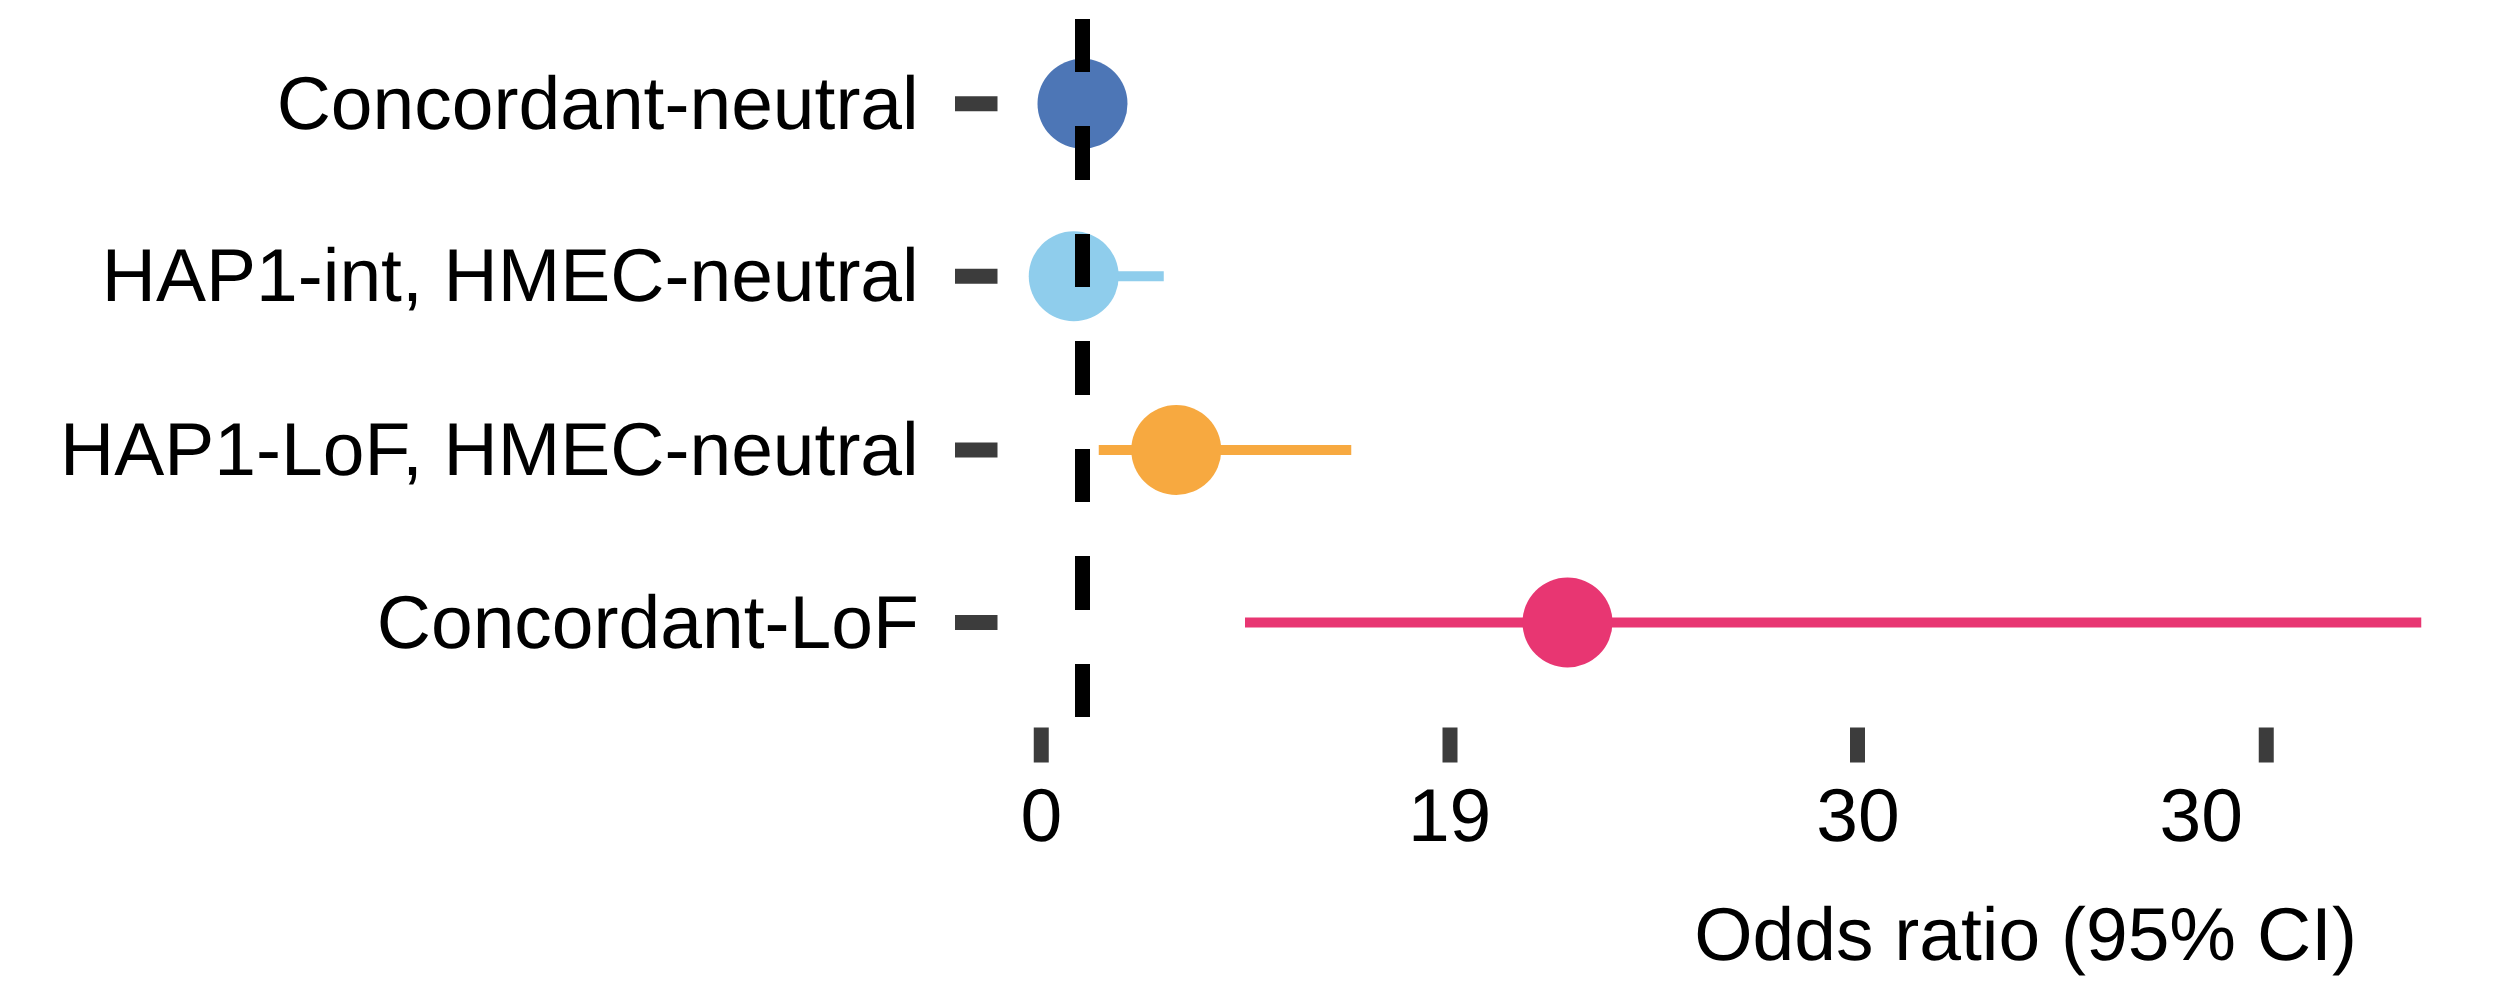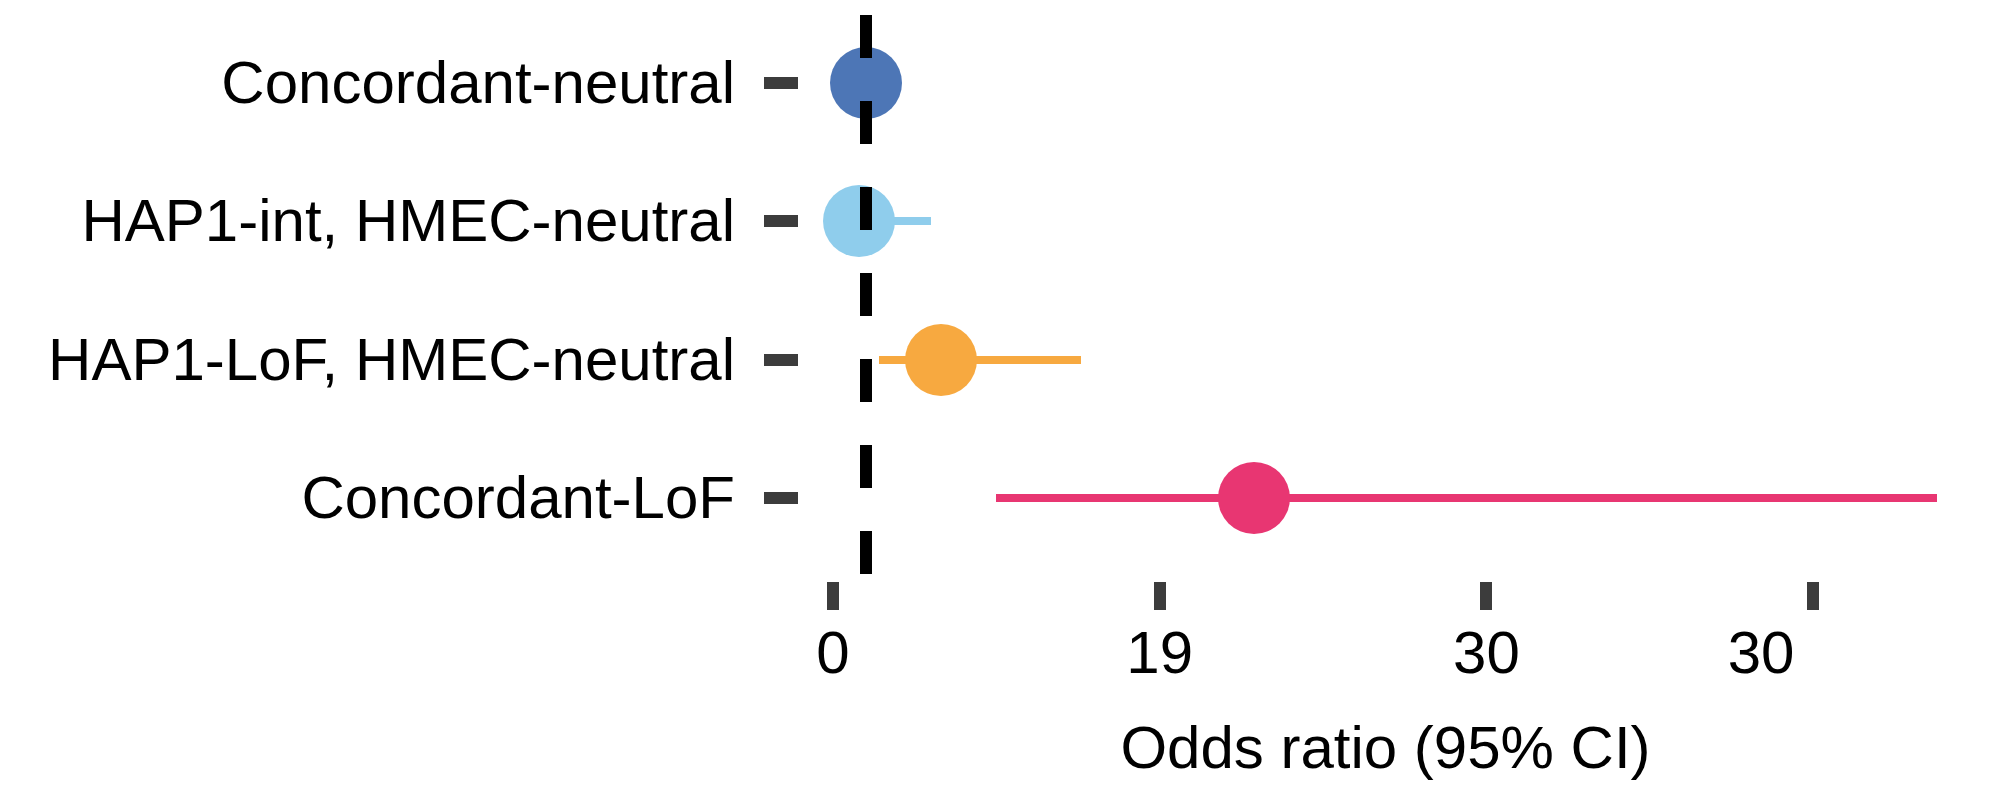--- a/index.html
+++ b/index.html
@@ -87,14 +87,14 @@
       <div class="ref-line" style="left: 860px; top: 15px; height: 567px; background: repeating-linear-gradient(rgb(0, 0, 0) 0px, rgb(0, 0, 0) 43px, transparent 43px, transparent 86px);"></div>
       <div class="x-tick" style="left: 827px; background: rgb(60, 60, 60);"></div>
       <div class="x-tick-label" style="left: 833px;">0</div>
       <div class="x-tick" style="left: 1153.7px; background: rgb(60, 60, 60);"></div>
       <div class="x-tick-label" style="left: 1159.7px;">19</div>
       <div class="x-tick" style="left: 1480.4px; background: rgb(60, 60, 60);"></div>
       <div class="x-tick-label" style="left: 1486.4px;">30</div>
       <div class="x-tick" style="left: 1807.1px; background: rgb(60, 60, 60);"></div>
       <div class="x-tick-label" style="left: 1761px;">30</div>
     </div>
-  <div class="axis-title" id="axis-title" style="left: 885.5px;">Odds ratio (95% CI)</div>
+  <div class="axis-title" id="axis-title" style="left: 885.5px; text-align: right;">Odds ratio (95% CI)</div>
 </div>
 
 </body></html>

